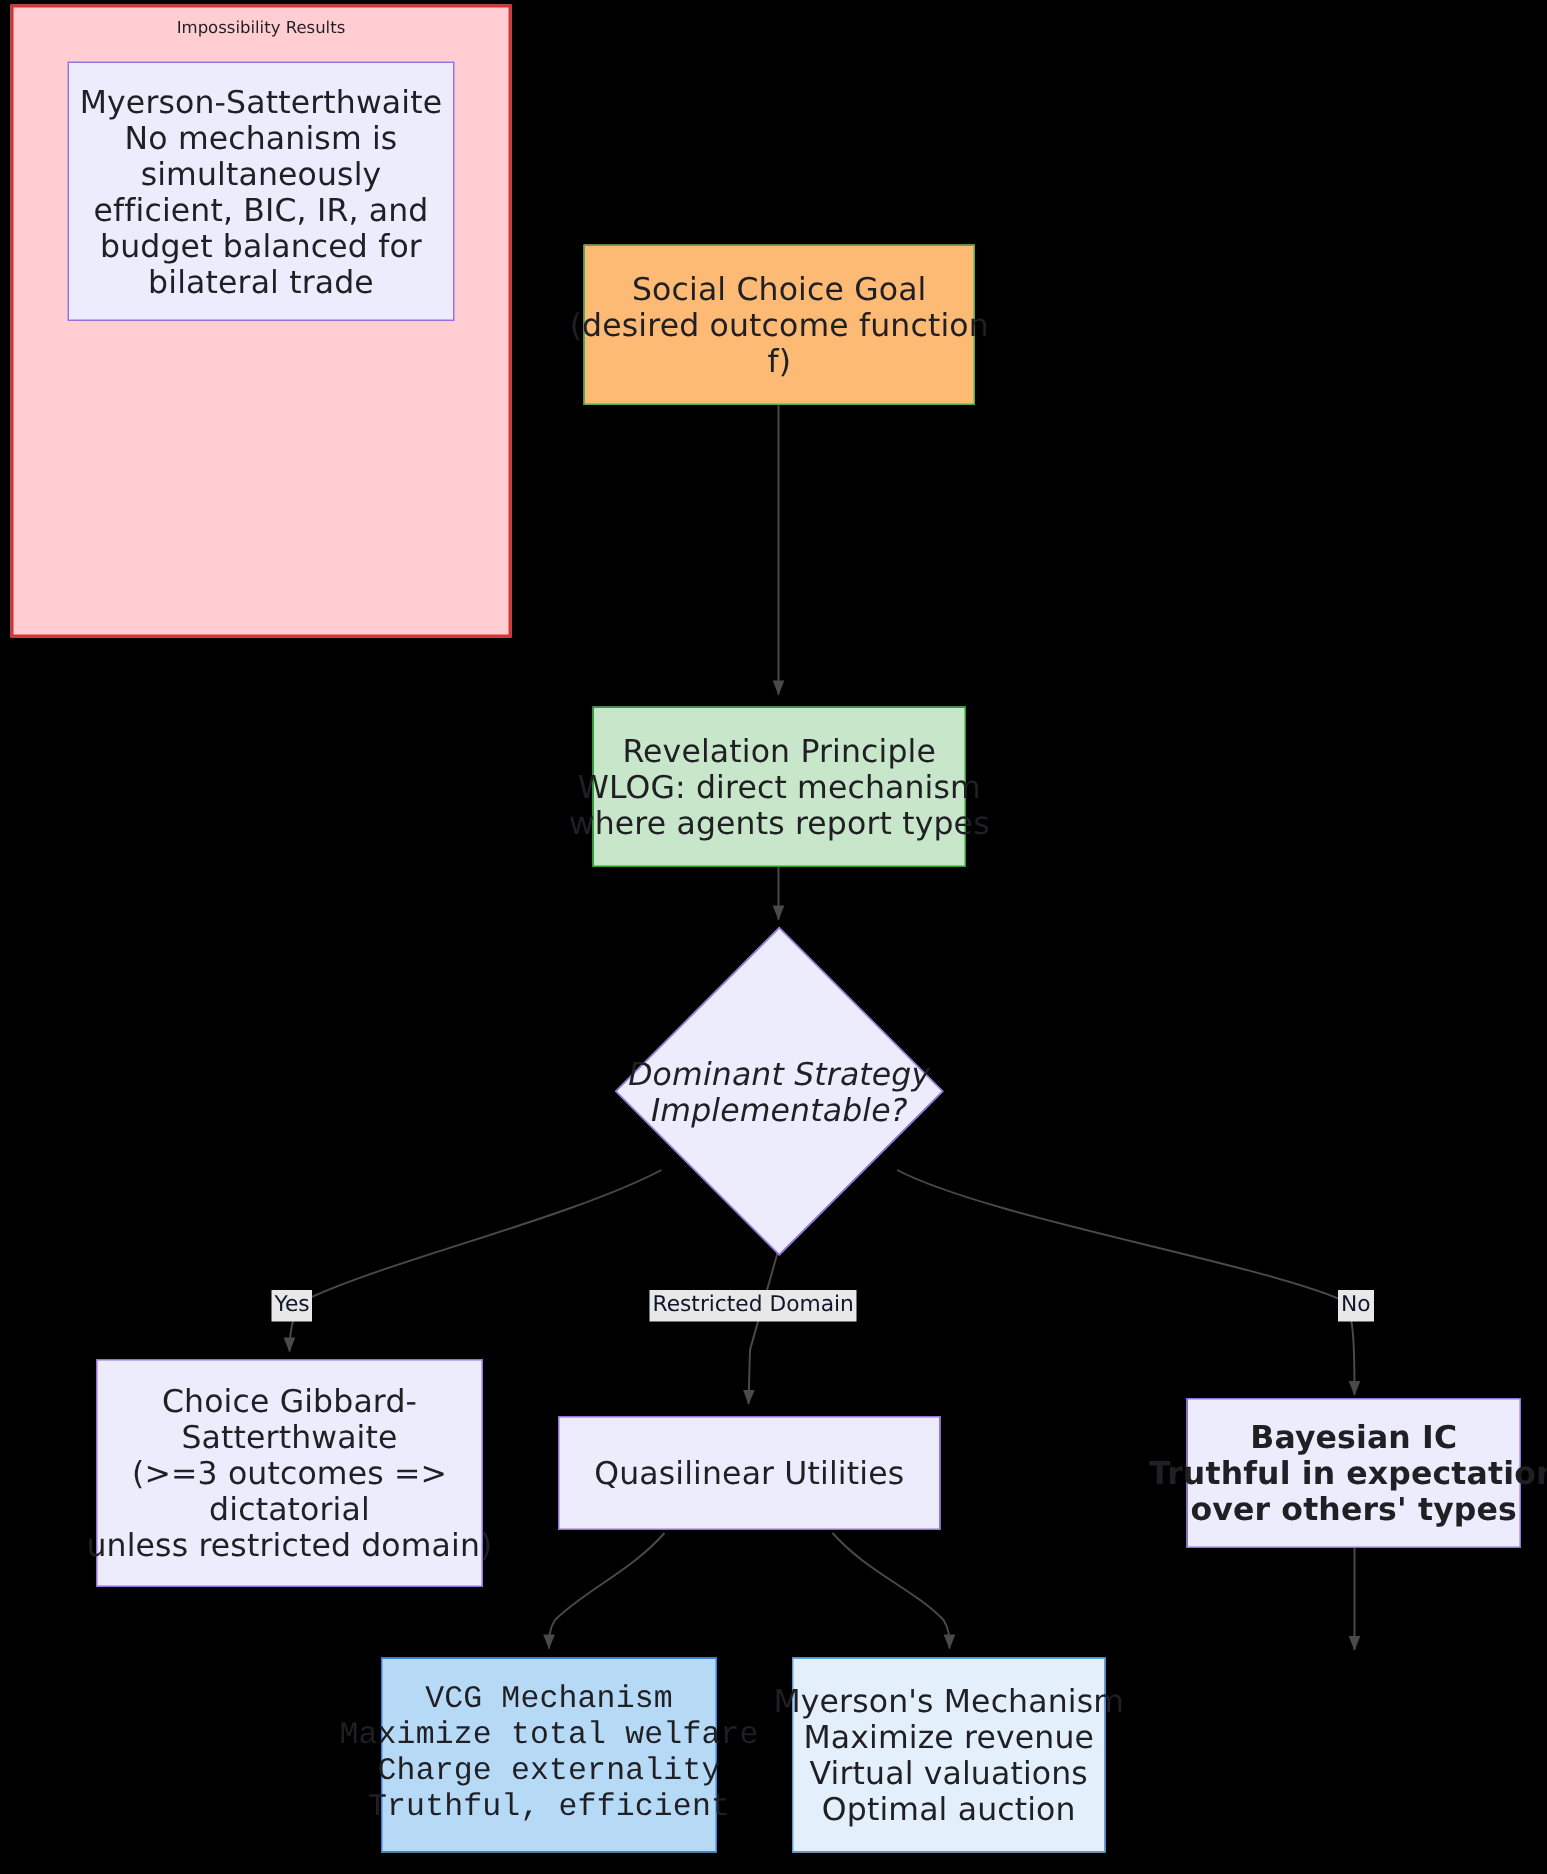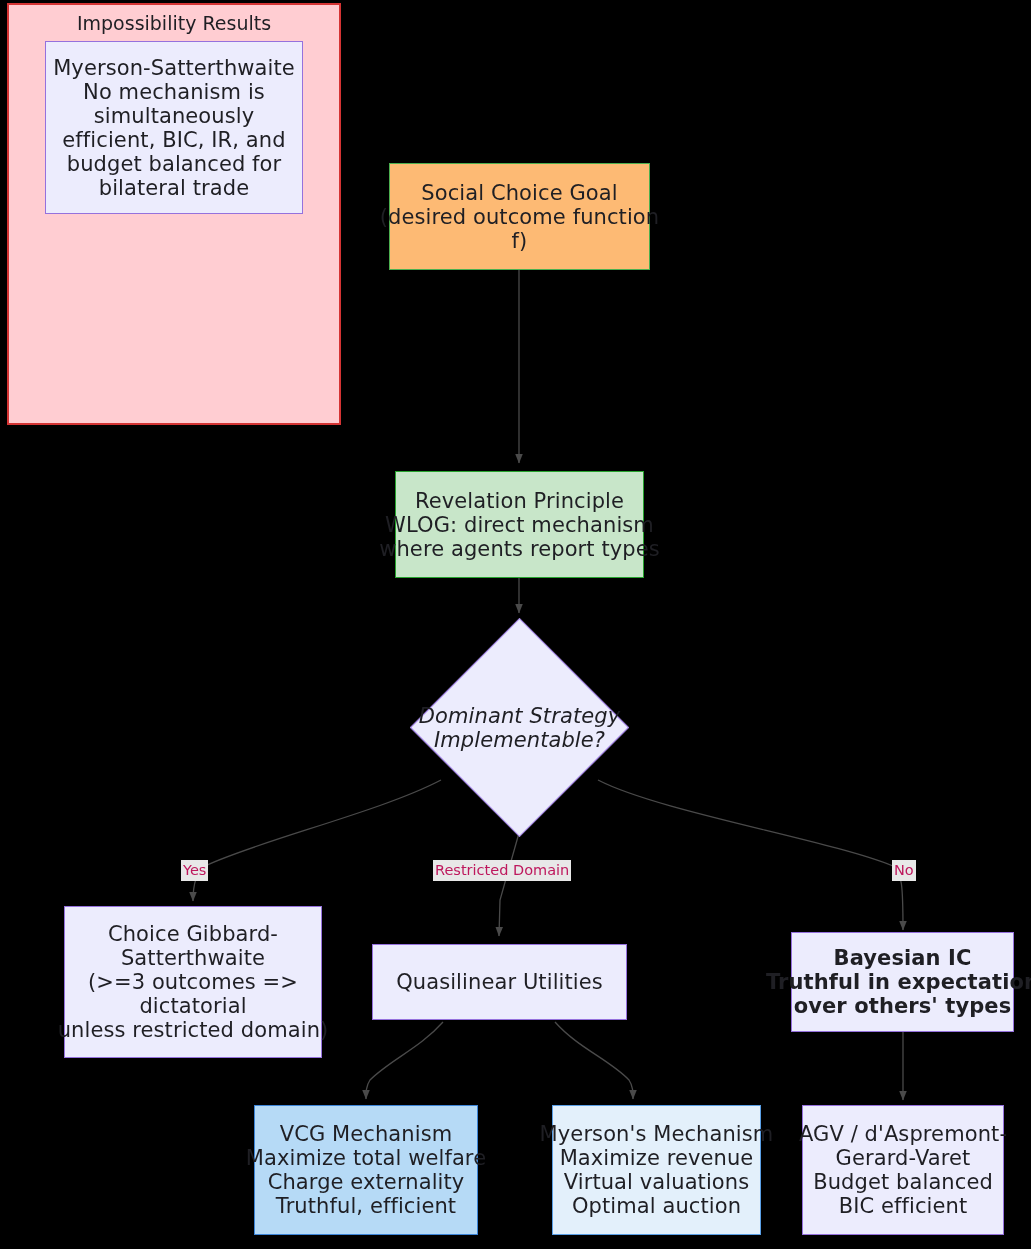--- a/index.html
+++ b/index.html
@@ -50,21 +50,21 @@
     background: #ffcdd2;
     border: 2px solid #d53434;
     z-index: 1;
   }
   .subgraph-title {
     position: absolute;
     width: 100%;
     text-align: center;
     top: 7px;
     left: 0;
-    font-size: 19px;
+    font-size: 11px;
     color: #1f1f24;
     z-index: 2;
   }
 
   
   .n-purple {
     background: #ececfd;
     border: 1.6px solid #9571dd;
   }
   
@@ -75,26 +75,26 @@
   }
   
   .n-green-mid {
     background: #c8e6c9;
     border: 1.8px solid #27a32e;
   }
   
   .n-blue-strong {
     background: #b6daf6;
     border: 1.8px solid #3d85d8;
+    font-family: Liberation Mono, monospace;
   }
   
   .n-blue-pale {
     background: #e3f0fb;
     border: 1.6px solid #5a9fe6;
-    margin-left: 24px;
   }
 
   
   .n-diamond {
     background: transparent;
     border: none;
   }
   .diamond-shape {
     position: absolute;
     left: 0; top: 0;
@@ -108,21 +108,21 @@
   .diamond-label {
     position: relative;
     z-index: 2;
     font-style: italic;
   }
 
   
   .edge-label {
     position: absolute;
     background: #e8e8e8;
-    color: #be185d;
+    color: #0f172a;
     font-size: 14.5px;
     line-height: 19px;
     padding: 1px 2px;
     white-space: nowrap;
     z-index: 4;
   }
 </style>
 </head>
 <body>
 
@@ -215,20 +215,14 @@
     <span class="ln">Truthful, efficient</span>
   </div>
 
   <div class="node n-blue-pale" style="left:528px; top:1105px; width:209px; height:130px;">
     <span class="ln">Myerson's Mechanism</span>
     <span class="ln">Maximize revenue</span>
     <span class="ln">Virtual valuations</span>
     <span class="ln">Optimal auction</span>
   </div>
 
-  <div class="node n-purple" style="left:802px; top:1105px; width:202px; height:130px;">
-    <span class="ln">AGV / d'Aspremont-</span>
-    <span class="ln">Gerard-Varet</span>
-    <span class="ln">Budget balanced</span>
-    <span class="ln">BIC efficient</span>
-  </div>
 
 </div>
 
 </body></html>

